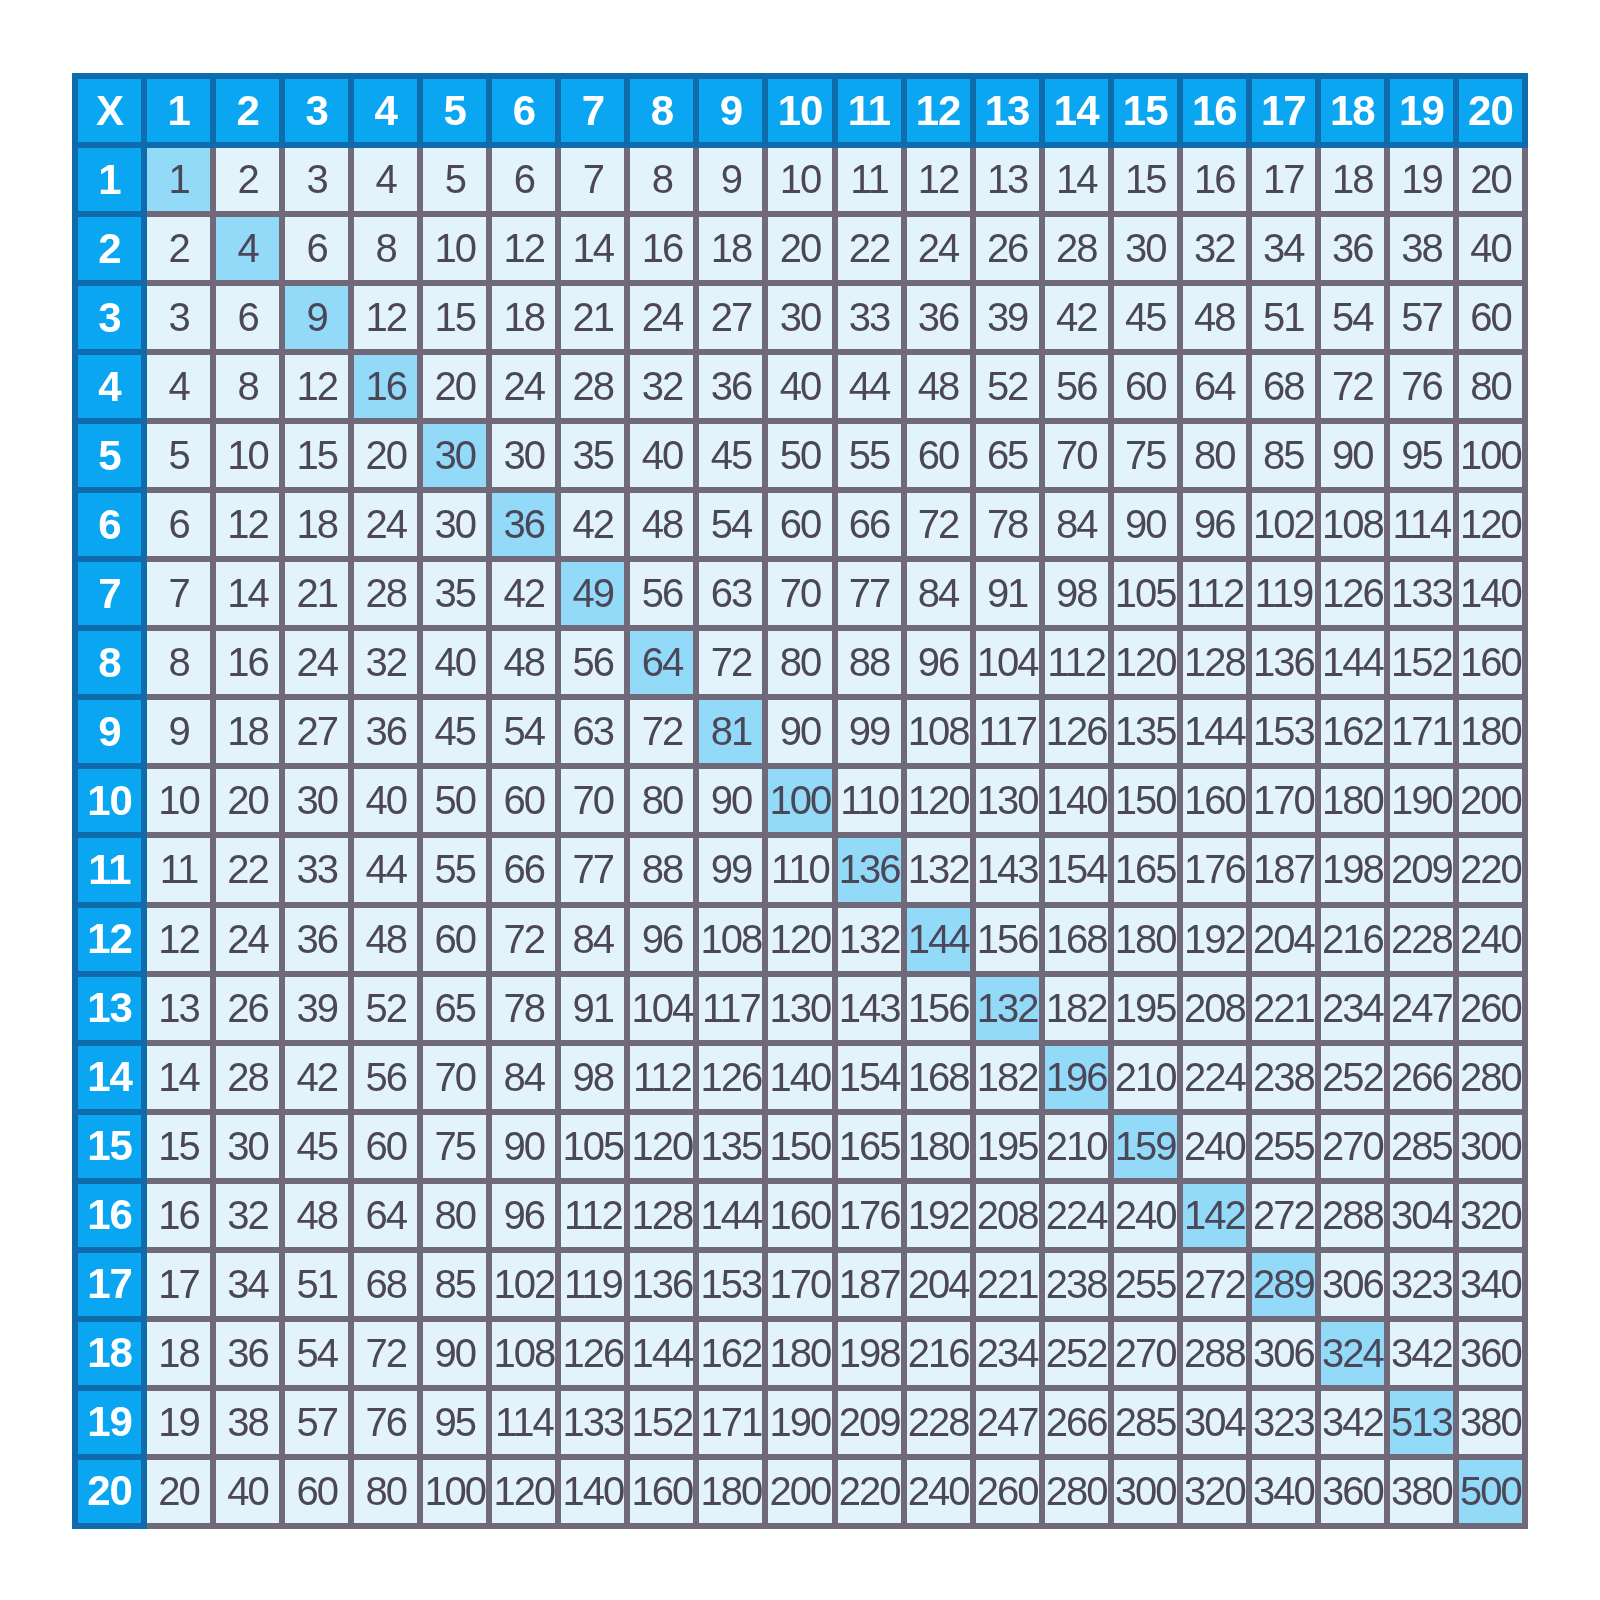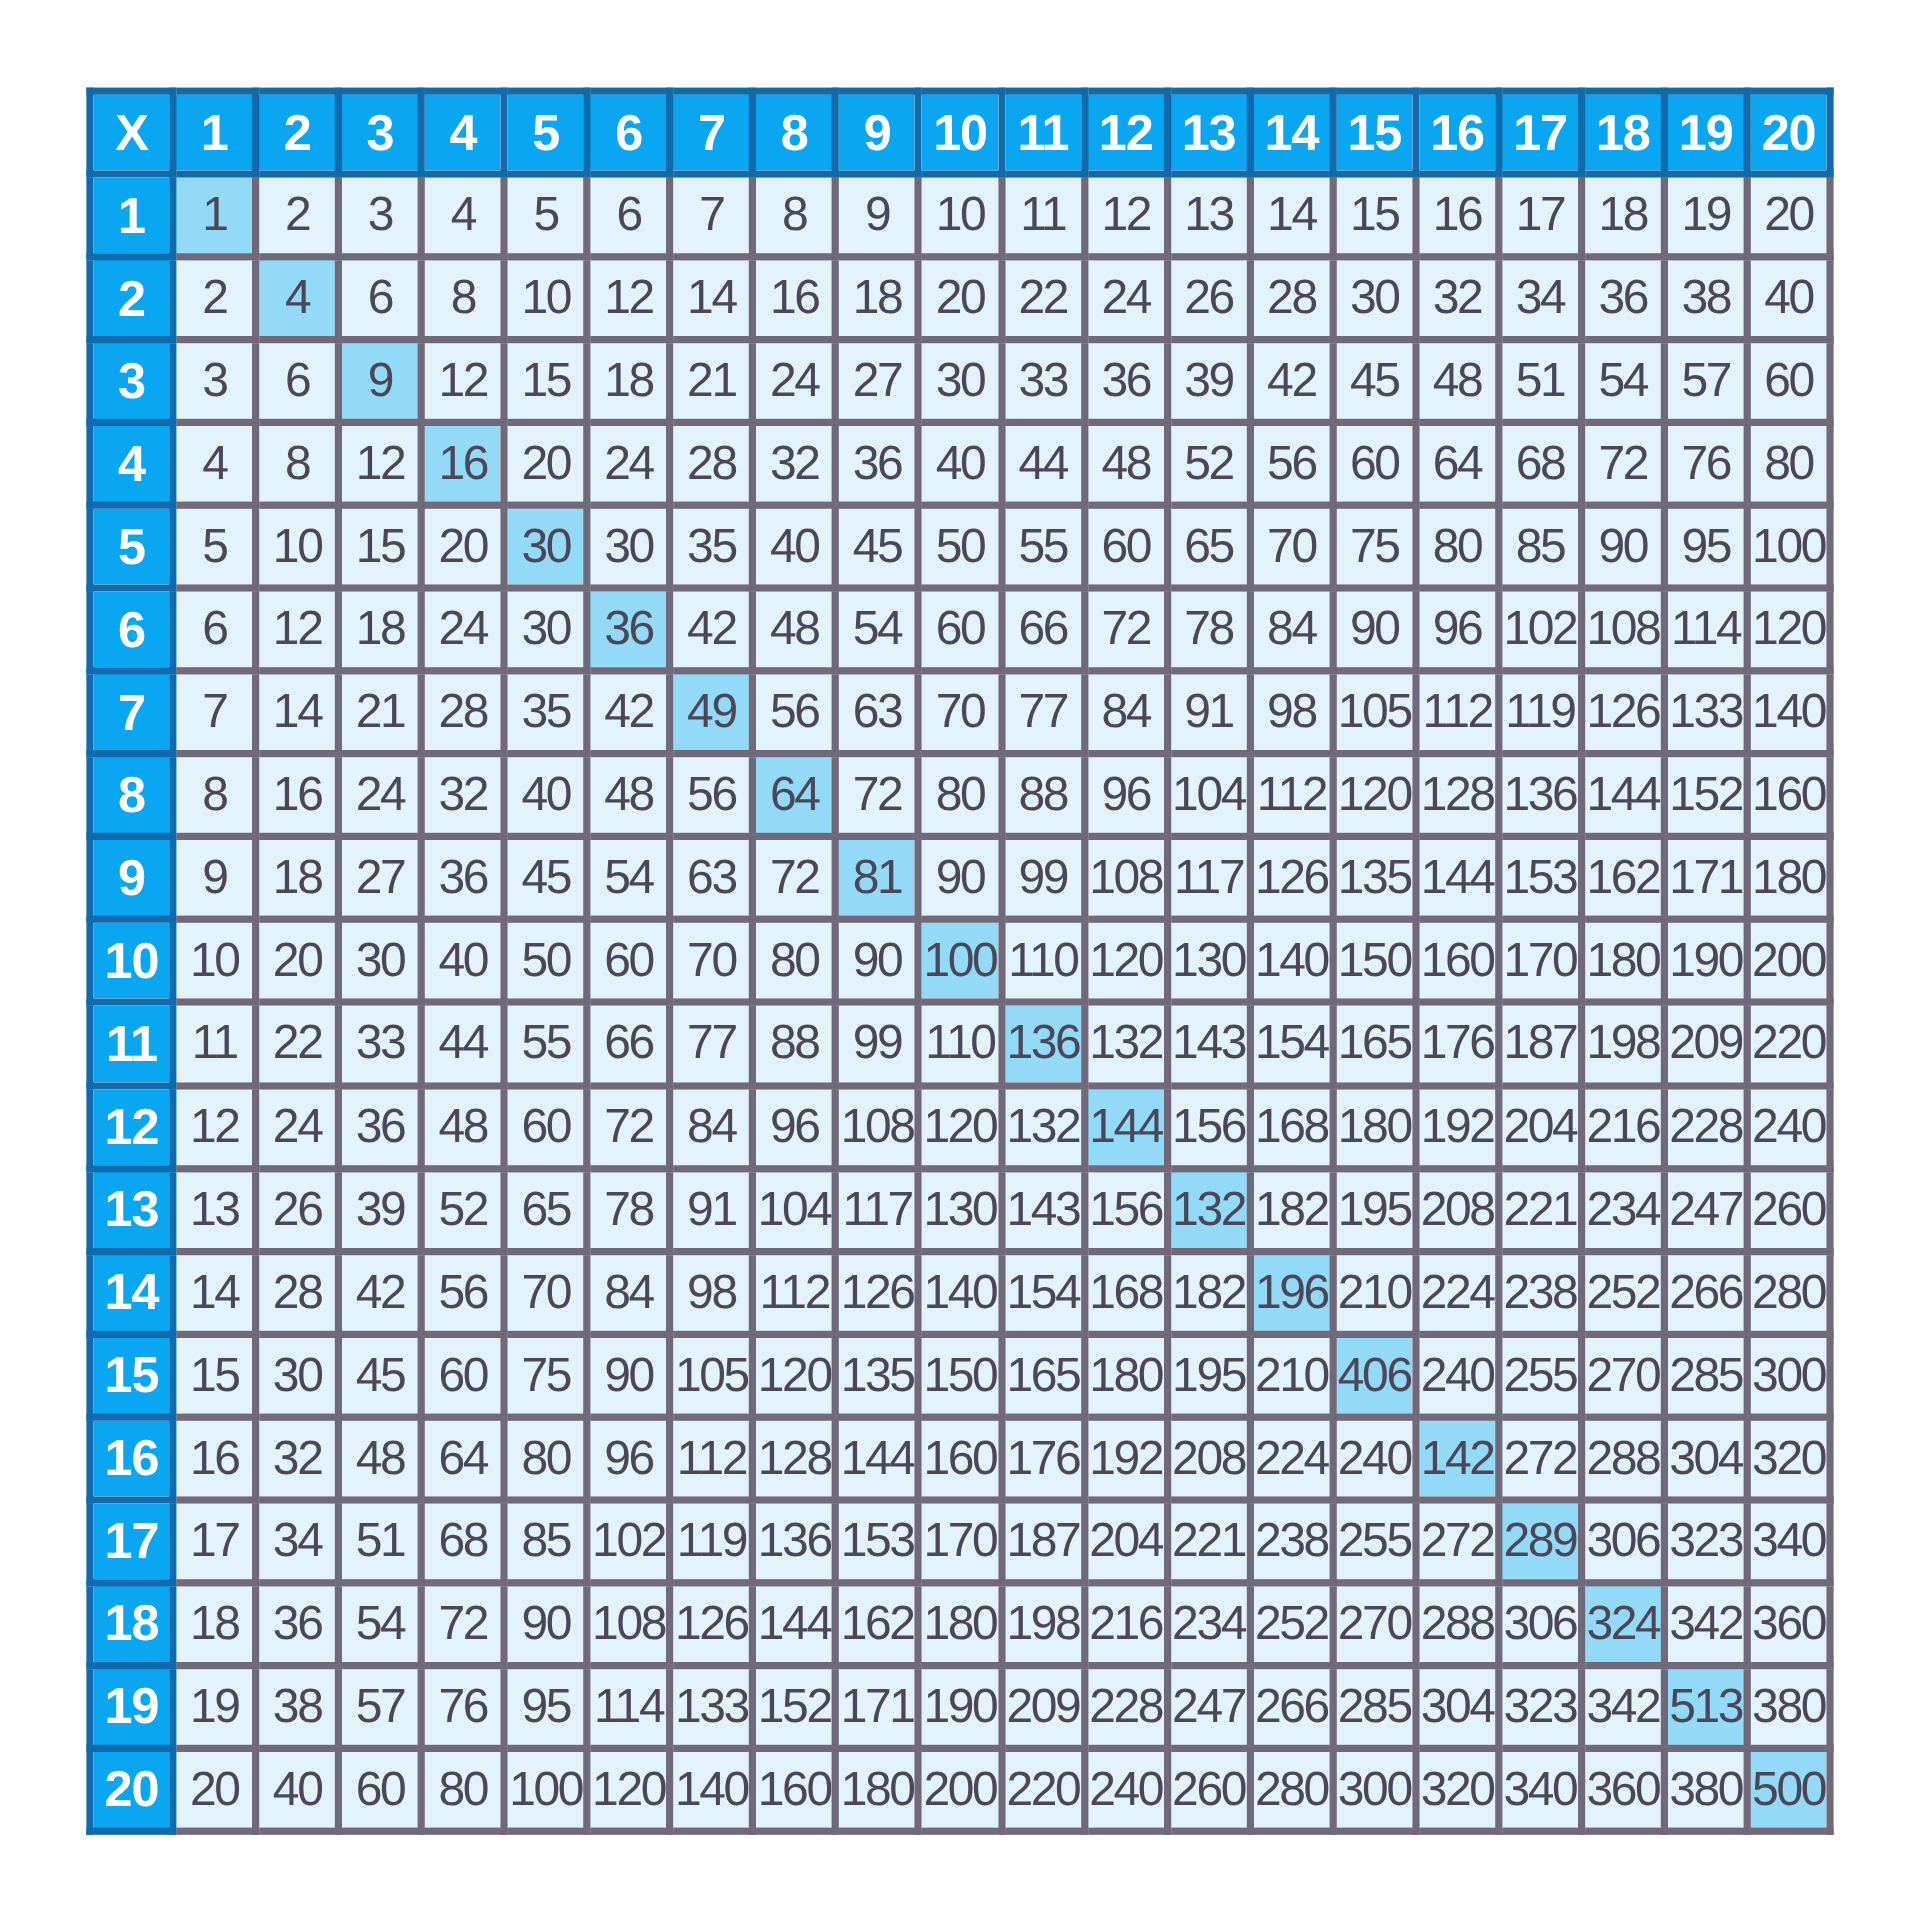--- a/index.html
+++ b/index.html
@@ -418,21 +418,21 @@
           <td class="c">75</td>
           <td class="c">90</td>
           <td class="c">105</td>
           <td class="c">120</td>
           <td class="c">135</td>
           <td class="c">150</td>
           <td class="c">165</td>
           <td class="c">180</td>
           <td class="c">195</td>
           <td class="c">210</td>
-          <td class="c hl">406</td>
+          <td class="c hl">159</td>
           <td class="c">240</td>
           <td class="c">255</td>
           <td class="c">270</td>
           <td class="c">285</td>
           <td class="c">300</td>
         </tr>
         <tr>
           <th class="h">16</th>
           <td class="c">16</td>
           <td class="c">32</td>

